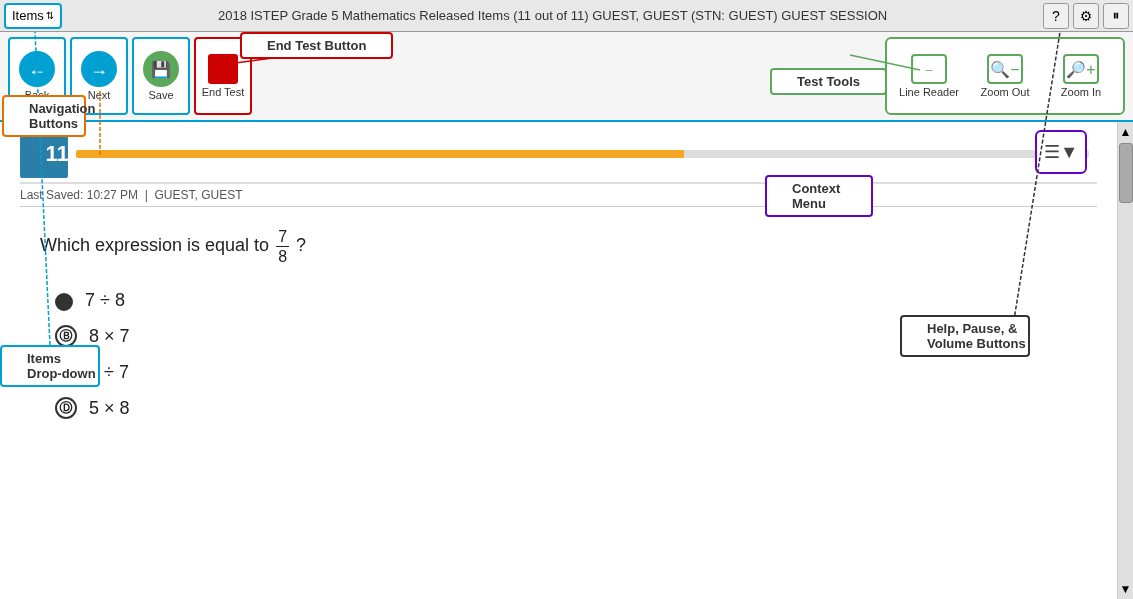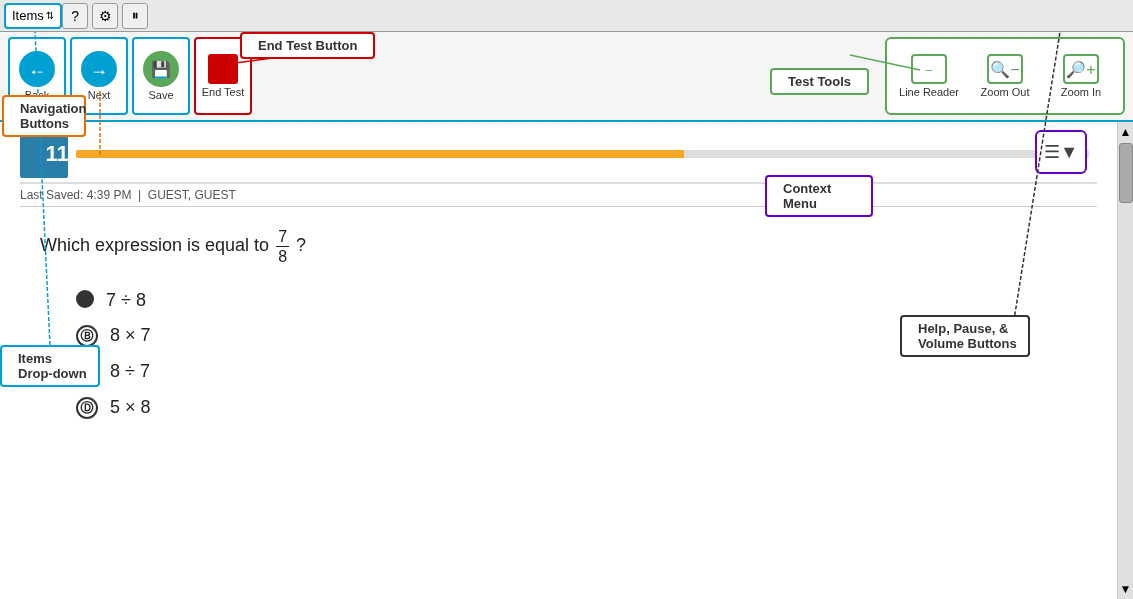--- a/index.html
+++ b/index.html
@@ -120,21 +120,21 @@
       font-size: 14px;
       color: #5ba85b;
       background: #fff;
     }
 
     
     .callout {
       position: absolute;
       border: 2px solid;
       border-radius: 4px;
-      padding: 4px 16px;
+      padding: 4px 25px;
       font-size: 13px;
       font-weight: bold;
       background: rgba(255,255,255,0.0);
       pointer-events: none;
       z-index: 10;
     }
     .callout-nav {
       border-color: #e07000;
       color: #333;
       top: 95px;
@@ -267,23 +267,23 @@
       align-items: center;
       vertical-align: middle;
       font-size: 16px;
       line-height: 1.2;
       margin: 0 2px;
     }
     .fraction .num { border-bottom: 1.5px solid #222; padding: 0 2px; }
     .fraction .den { padding: 0 2px; }
     .answer-choice {
       display: flex;
-      align-items: flex-start;
+      align-items: flex-end;
       gap: 12px;
-      margin: 14px 0 14px 56px;
+      margin: 14px 0 14px 35px;
       font-size: 18px;
       color: #222;
     }
     .radio-filled {
       width: 18px; height: 18px;
       border-radius: 50%;
       background: #333;
       border: 2px solid #333;
       flex-shrink: 0;
     }
@@ -308,20 +308,21 @@
     }
   </style>
 </head>
 <body>
 
 <div class="top-bar">
   <div class="items-dropdown">
     <span>Items</span>
     <span style="font-size:10px;">⇅</span>
   </div>
+  <span class="top-bar-title">2018 ISTEP Grade 5 Mathematics Released Items (11 out of 11)   GUEST, GUEST (STN: GUEST)   GUEST SESSION</span>
   <div class="top-bar-right">
     <div class="top-icon-btn">?</div>
     <div class="top-icon-btn">⚙</div>
     <div class="top-icon-btn">⏸</div>
   </div>
 </div>
 
 <div class="nav-bar">
 
   <div class="nav-btn">
@@ -390,21 +391,21 @@
 
     <div class="question-header">
       <div class="question-number">11</div>
       <div class="question-progress-bar"></div>
       <div class="context-menu-btn">
         <span>☰▼</span>
       </div>
     </div>
 
     <div class="saved-info">
-      <span>Last Saved: 4:39 PM</span>
+      <span>Last Saved: 10:27 PM</span>
       &nbsp;|&nbsp;
       <span>GUEST, GUEST</span>
     </div>
 
     <div class="question-text">
       <span>Which expression is equal to </span>
       <span class="fraction">
         <span class="num">7</span>
         <span class="den">8</span>
       </span>

